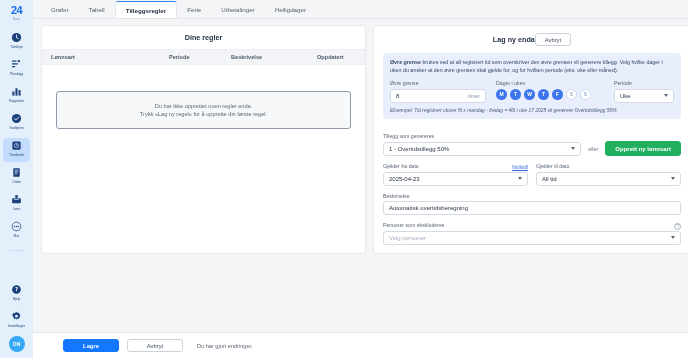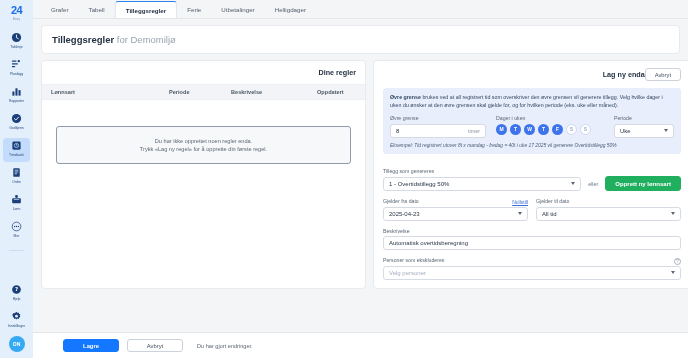--- a/index.html
+++ b/index.html
@@ -69,21 +69,21 @@
   }
   .page-head { padding: 8px 10px; margin-bottom: 6px; }
   .page-title { font-size: 9.5px; font-weight: bold; color: #243244; }
   .page-title .muted { color: #9aa4b2; font-weight: normal; }
 
   .columns { display: flex; gap: 7px; height: 229px; }
   .col-left { width: 325px; flex: 0 0 325px; display: flex; flex-direction: column; }
   .col-right { flex: 1 1 auto; display: flex; flex-direction: column; }
 
   .panel-head {
-    padding: 7px 9px; display: flex; align-items: center; justify-content: flex-end;
+    padding: 7px 9px; display: flex; align-items: center; justify-content: center;
   }
   .panel-title { font-size: 7.2px; font-weight: bold; color: #243244; }
 
   .btn {
     font-family: "Liberation Sans", sans-serif;
     border-radius: 3px; cursor: pointer; font-size: 5.8px;
     padding: 0 9px; height: 13px; line-height: 13px;
     border: 1px solid #ccd2db; background: #fff; color: #44505f;
   }
   .btn-primary { background: #1477ff; border-color: #1477ff; color: #fff; font-weight: bold; }
@@ -263,26 +263,20 @@
       <div class="tab">Grafer</div>
       <div class="tab">Tabell</div>
       <div class="tab active">Tilleggsregler</div>
       <div class="tab">Ferie</div>
       <div class="tab">Utbetalinger</div>
       <div class="tab">Helligdager</div>
     </div>
 
     <div class="content">
 
-      <div class="card page-head">
-        <div class="page-title">
-          <span>Tilleggsregler</span>
-          <span class="muted">for Demomiljø</span>
-        </div>
-      </div>
 
       <div class="columns">
 
         <div class="card col-left">
           <div class="panel-head">
             <div class="panel-title">Dine regler</div>
           </div>
           <div class="tbl-head">
             <div style="width:118px">Lønnsart</div>
             <div style="width:62px">Periode</div>

